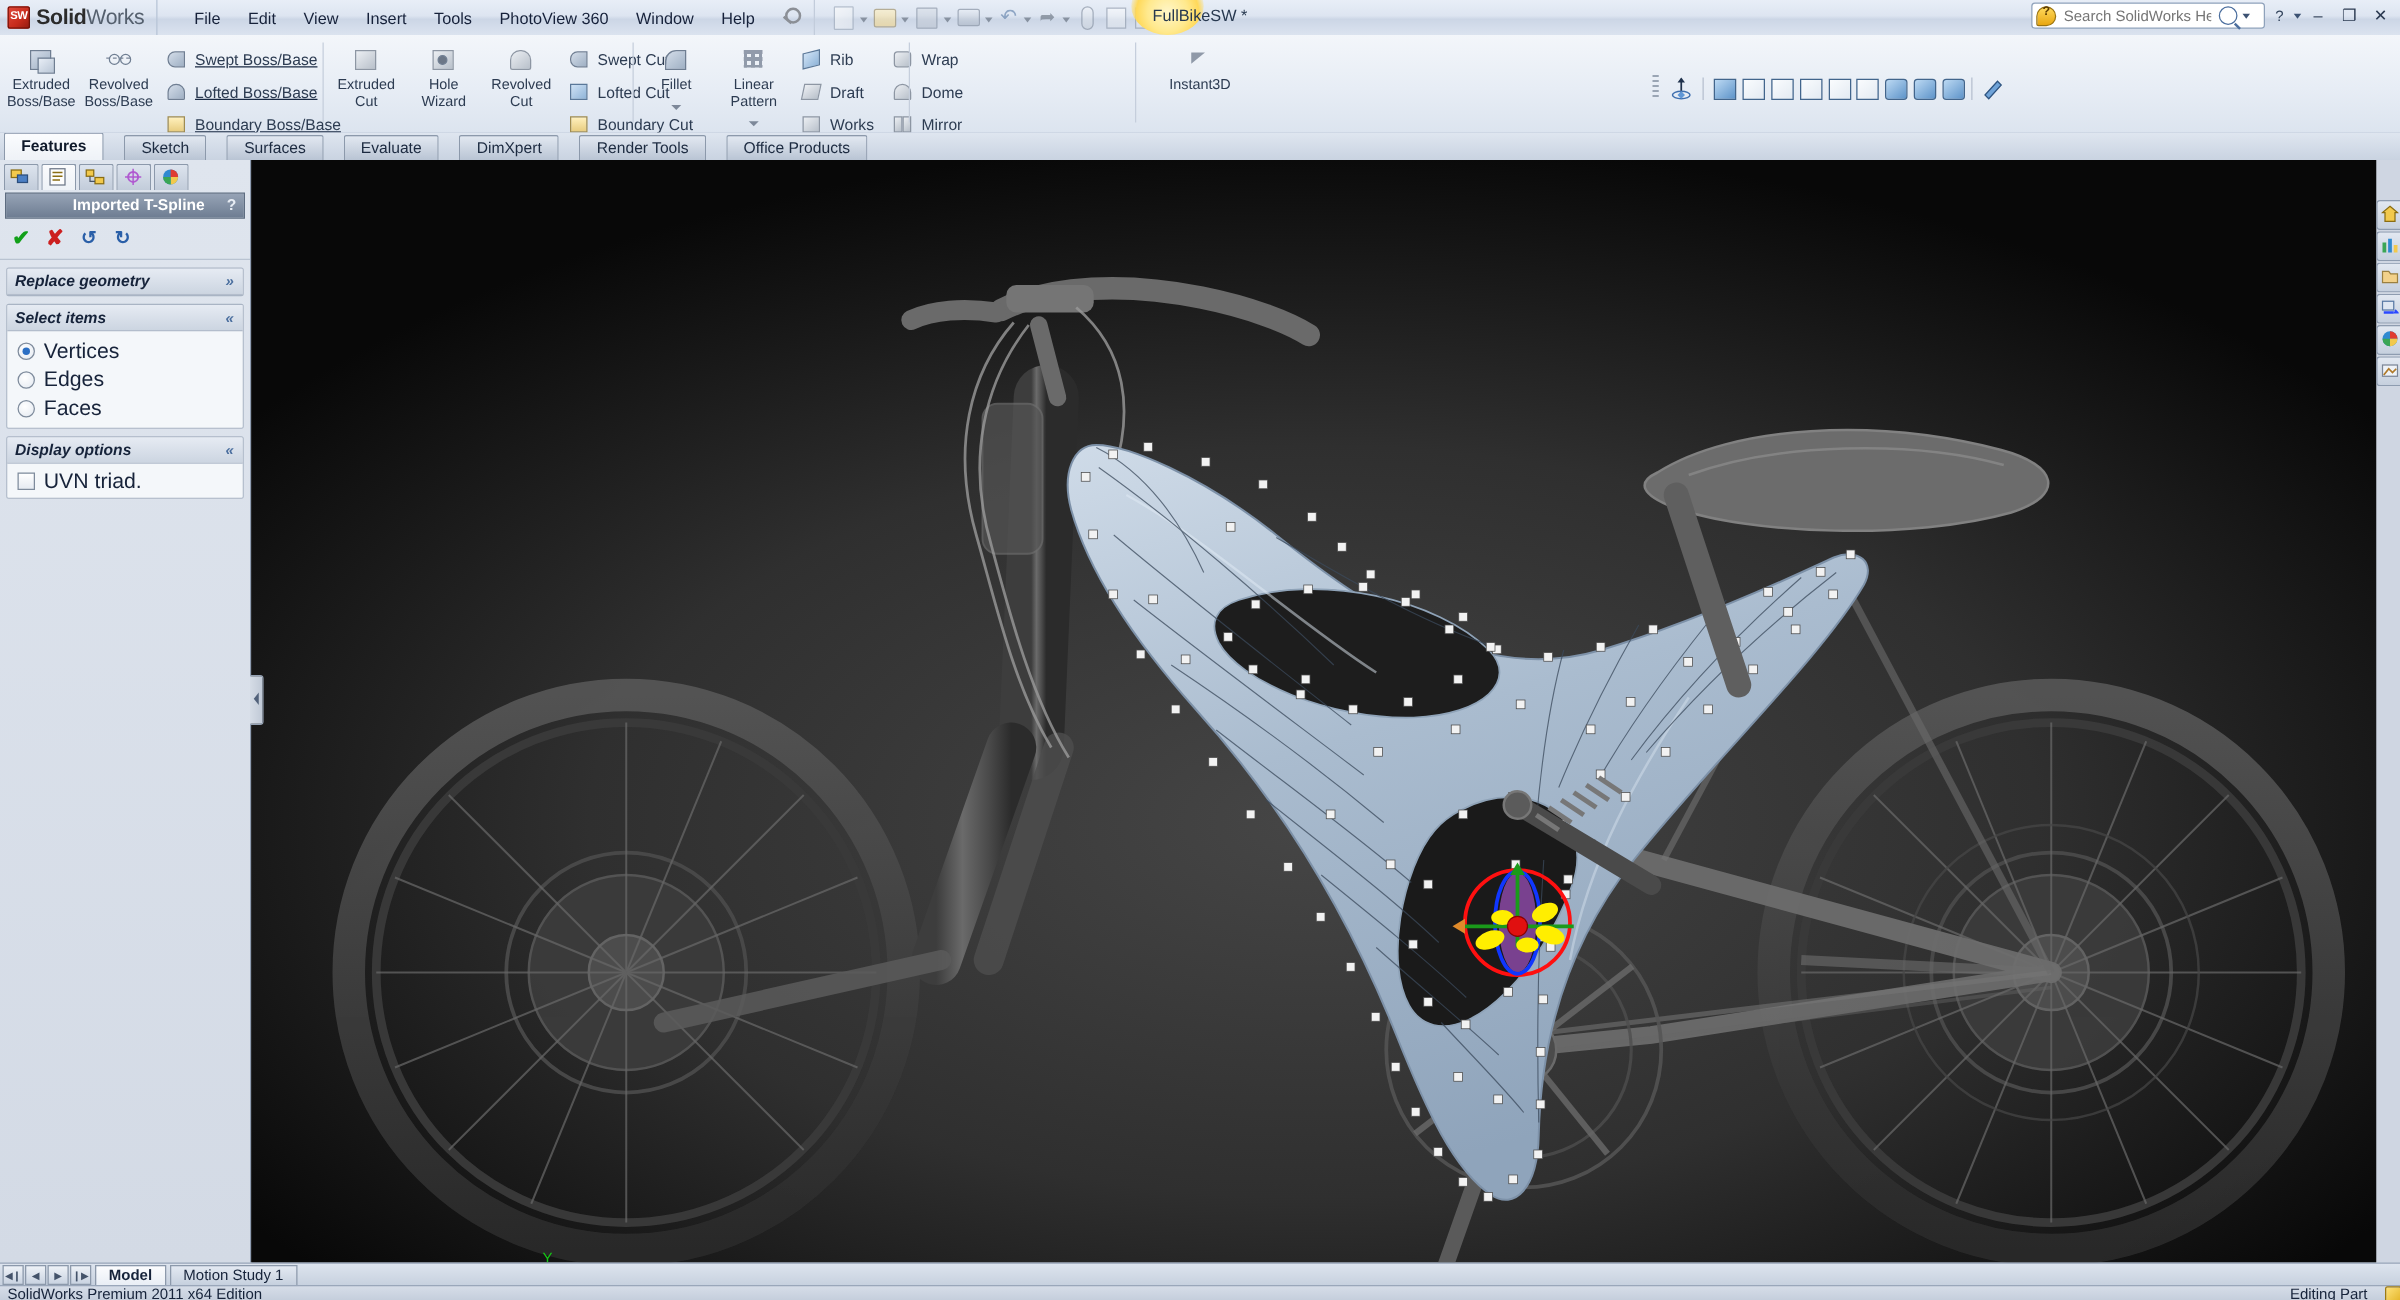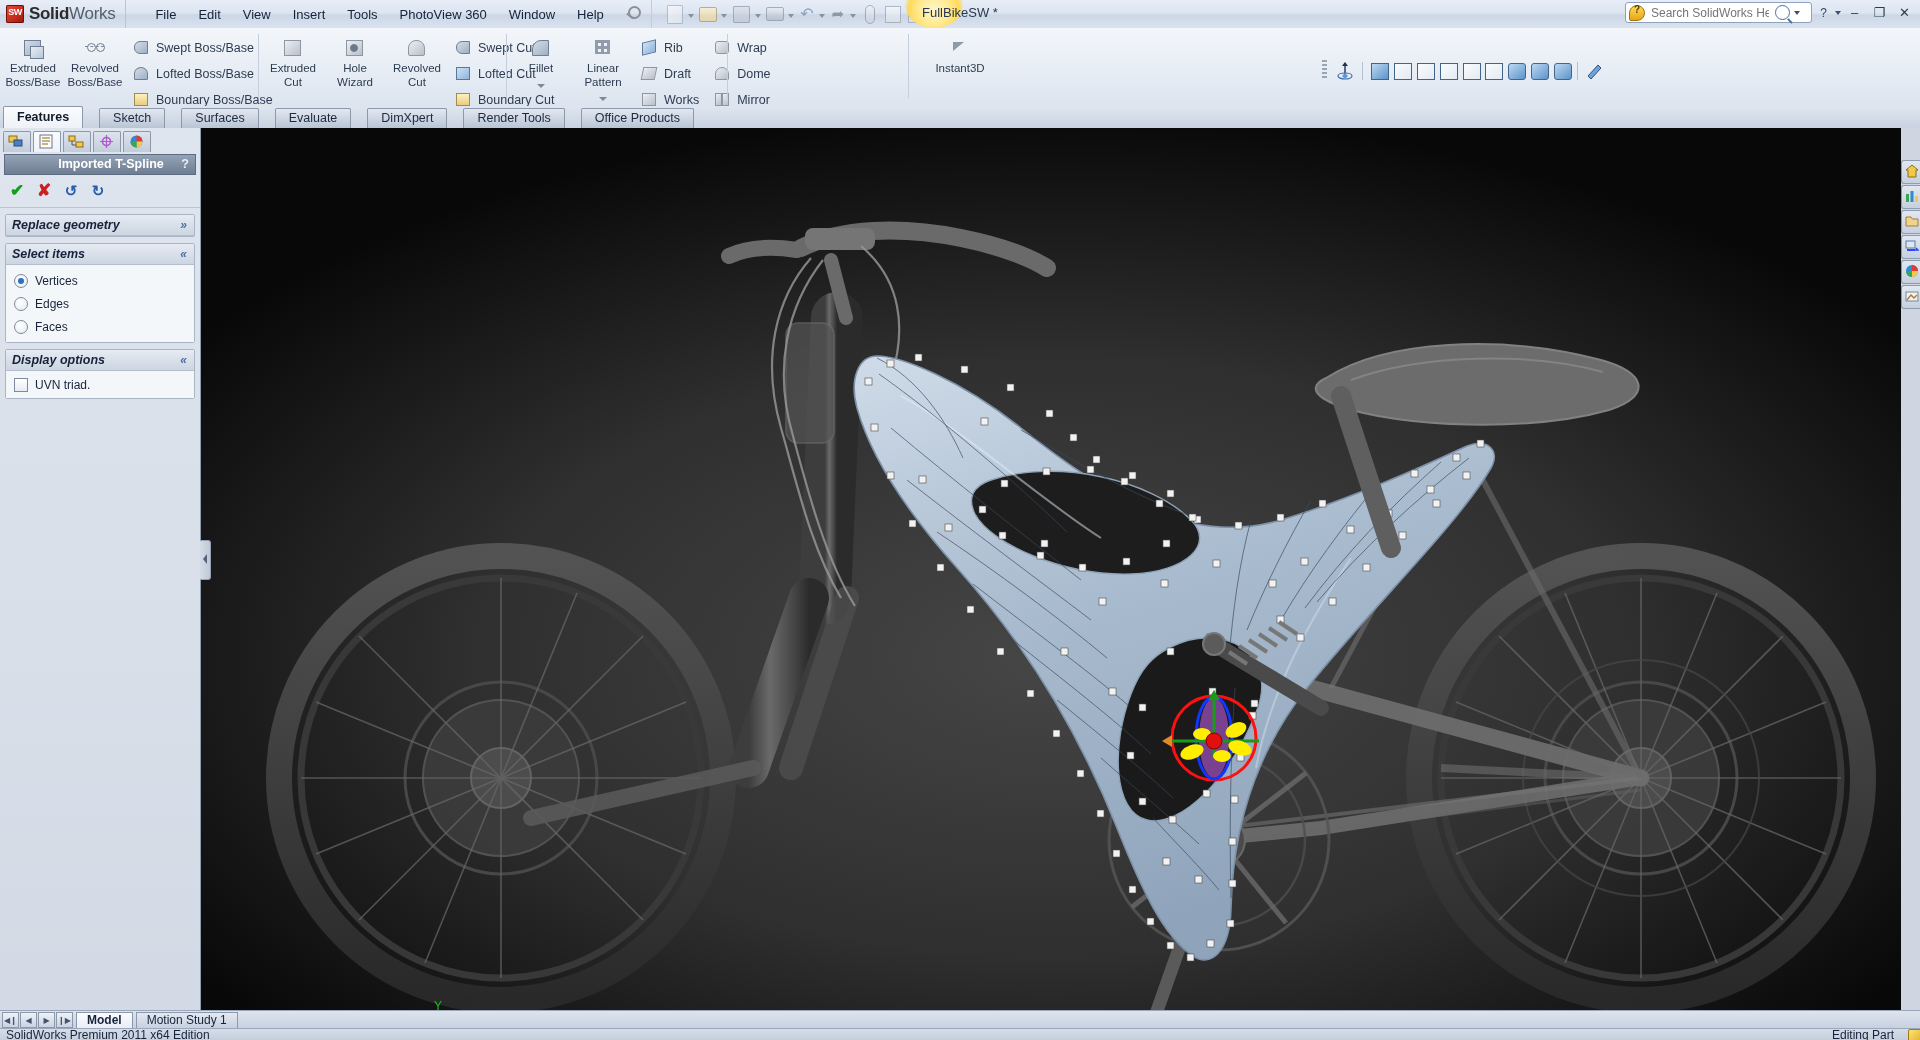--- a/index.html
+++ b/index.html
@@ -170,21 +170,21 @@
     border-bottom:1px solid #b3bdcc;position:relative;font-style:italic;
   }
   .grp-hd .chev{position:absolute;right:7px;top:0;color:#4a6e9e;font-size:12px;font-weight:bold;}
   .grp-body{padding:6px 8px;background:#f4f7fa;}
   .radio-row,.check-row{display:flex;align-items:center;gap:7px;height:19px;margin-bottom:4px;}
   .radio{width:12px;height:12px;border-radius:50%;border:1px solid #7e8b9c;
     background:radial-gradient(circle at 40% 35%,#fff,#e3e9f1);position:relative;flex:0 0 auto;}
   .radio.on:after{content:"";position:absolute;left:3px;top:3px;width:6px;height:6px;border-radius:50%;
     background:#2b6fc4;}
   .chk{width:12px;height:12px;border:1px solid #7e8b9c;background:linear-gradient(to bottom,#fff,#e6ebf2);flex:0 0 auto;}
-  .lbl-s{font-size:12px;color:#17233a;}
+  .lbl-s{font-size:17px;color:#17233a;}
   .pane-handle{
     position:absolute;left:200px;top:540px;width:10px;height:38px;
     background:linear-gradient(to right,#d5dce6,#c0c9d6);border:1px solid #95a2b4;border-left:none;
     border-radius:0 3px 3px 0;z-index:6;
   }
   .pane-handle:after{content:"";position:absolute;left:3px;top:13px;
     border-top:5px solid transparent;border-bottom:5px solid transparent;border-right:4px solid #51617a;}
 
   
   .gfx{
@@ -332,21 +332,21 @@
       </div>
       <div class="big-btn">
         <div class="i i24">
           <div class="dashc"></div>
           <div class="circ" style="left:5px;top:6px;width:7px;height:7px;"></div>
           <div class="circ" style="left:14px;top:6px;width:7px;height:7px;"></div>
         </div>
         <div class="lbl">Revolved</div>
         <div class="lbl">Boss/Base</div>
       </div>
-      <div class="col" style="margin-left:4px;">
+      <div class="col" style="margin-left:4px;text-decoration:underline;">
         <div class="small-btn">
           <div class="i i16">
               <div class="box3d sm" style="border-radius:6px 0 0 6px;"></div>
             </div>
           <div class="lbl">Swept Boss/Base</div>
         </div>
         <div class="small-btn">
           <div class="i i16">
               <div class="box3d sm" style="border-radius:50% 50% 10% 10%;"></div>
             </div>

